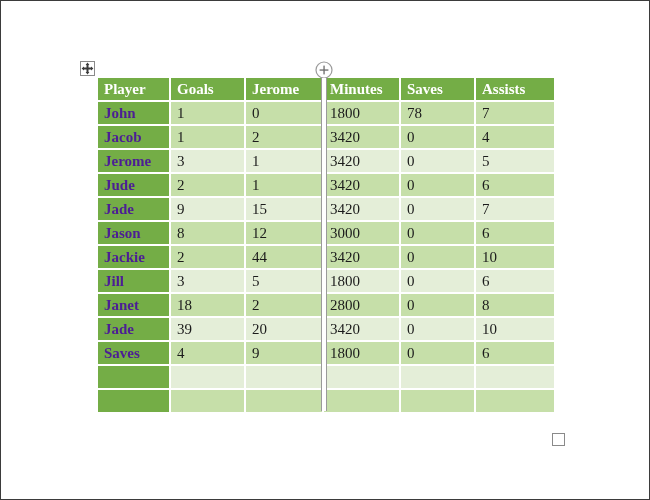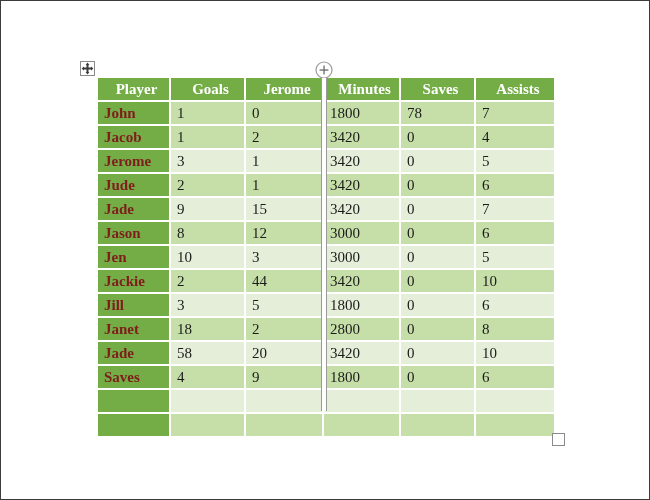--- a/index.html
+++ b/index.html
@@ -107,27 +107,27 @@
     white-space: nowrap;
   }
   #stats-table th:last-child,
   #stats-table td:last-child { border-right: 0; }
 
   
   #stats-table thead th {
     background: #74ad46;
     color: #ffffff;
     font-weight: bold;
-    text-align: center;
+    text-align: left;
   }
 
   
   #stats-table tbody th.rowhead {
     background: #74ad46;
-    color: #7f1d1d;
+    color: #4c1d95;
     font-weight: bold;
     text-align: left;
   }
 
   
   #stats-table tbody tr.band-a td { background: #c6dfa9; color: #1b1b1b; }
   #stats-table tbody tr.band-b td { background: #e4eed8; color: #1b1b1b; }
 </style>
 </head>
 <body>
@@ -222,28 +222,20 @@
           <td>7</td>
         </tr>
         <tr class="band-a">
           <th class="rowhead">Jason</th>
           <td>8</td>
           <td>12</td>
           <td>3000</td>
           <td>0</td>
           <td>6</td>
         </tr>
-        <tr class="band-b">
-          <th class="rowhead">Jen</th>
-          <td>10</td>
-          <td>3</td>
-          <td>3000</td>
-          <td>0</td>
-          <td>5</td>
-        </tr>
         <tr class="band-a">
           <th class="rowhead">Jackie</th>
           <td>2</td>
           <td>44</td>
           <td>3420</td>
           <td>0</td>
           <td>10</td>
         </tr>
         <tr class="band-b">
           <th class="rowhead">Jill</th>
@@ -256,21 +248,21 @@
         <tr class="band-a">
           <th class="rowhead">Janet</th>
           <td>18</td>
           <td>2</td>
           <td>2800</td>
           <td>0</td>
           <td>8</td>
         </tr>
         <tr class="band-b">
           <th class="rowhead">Jade</th>
-          <td>58</td>
+          <td>39</td>
           <td>20</td>
           <td>3420</td>
           <td>0</td>
           <td>10</td>
         </tr>
         <tr class="band-a">
           <th class="rowhead">Saves</th>
           <td>4</td>
           <td>9</td>
           <td>1800</td>

